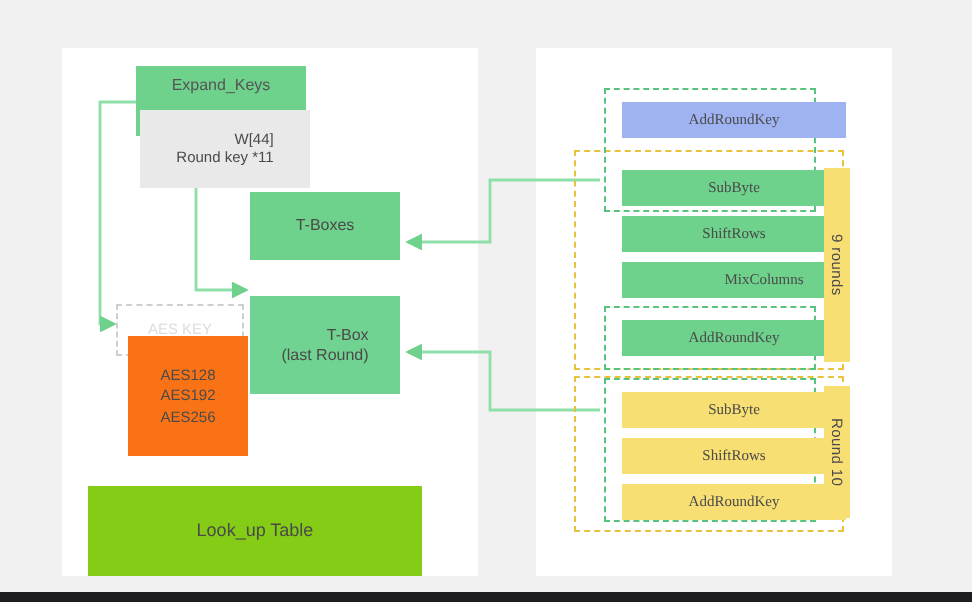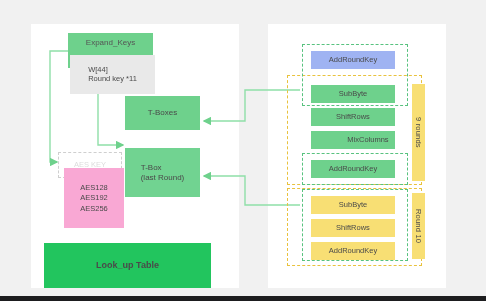--- a/index.html
+++ b/index.html
@@ -14,46 +14,46 @@
   .card{position:absolute;background:#ffffff;}
   #left-card{left:31px;top:24px;width:208px;height:264px;}
   #right-card{left:268px;top:24px;width:178px;height:264px;}
 
   .bottombar{position:absolute;left:0;top:296px;width:486px;height:5px;background:#1d1d1f;}
 
   .box{
     position:absolute;
     box-sizing:border-box;
     display:flex;align-items:center;justify-content:center;
-    text-align:left;
+    text-align:right;
     color:#4a4a4a;
     line-height:1.15;
     white-space:pre-line;
   }
   .green{background:#6ed18c;}
   .green2{background:#71d391;}
   .blue{background:#9fb3f2;}
-  .yellow{background:#22c55e;font-weight:bold;}
+  .yellow{background:#84cc16;}
   .yellow-soft{background:#f8df74;}
   .grey{background:#e9e9e9;}
-  .greylist{background:#f9a8d4;}
+  .greylist{background:#f97316;}
 
   
   #expand-keys{left:68px;top:33px;width:85px;height:35px;font-size:8px;color:#555;align-items:flex-start;padding-top:5px;}
   #wkey{left:70px;top:55px;width:85px;height:39px;font-size:7.5px;color:#4a4a4a;}
   #tboxes{left:125px;top:96px;width:75px;height:34px;font-size:8px;}
   #tbox-last{left:125px;top:148px;width:75px;height:49px;font-size:8px;}
   #aes-key-dash{left:58px;top:152px;width:64px;height:26px;border:1px dashed #cfcfcf;background:transparent;
       font-size:7.5px;color:#dcdcdc;align-items:center;justify-content:center;}
   #aes-list{left:64px;top:168px;width:60px;height:60px;flex-direction:column;justify-content:center;gap:3px;font-size:7.5px;color:#4a4a4a;}
   #aes-list div{line-height:1;}
   #lookup{left:44px;top:243px;width:167px;height:45px;font-size:9px;color:#4a4a4a;}
 
   
-  .rbox{left:311px;width:84px;height:18px;font-size:7.5px;}
+  .rbox{left:311px;width:112px;height:18px;font-size:7.5px;font-family:Liberation Serif, serif;}
   #r-ark1{top:51px;}
   #r-sub1{top:85px;}
   #r-shift1{top:108px;}
   #r-mix1{top:131px;padding-left:30px;}
   #r-ark2{top:160px;}
   #r-sub2{top:196px;}
   #r-shift2{top:219px;}
   #r-ark3{top:242px;}
 
   .dashbox{position:absolute;box-sizing:border-box;background:transparent;}

